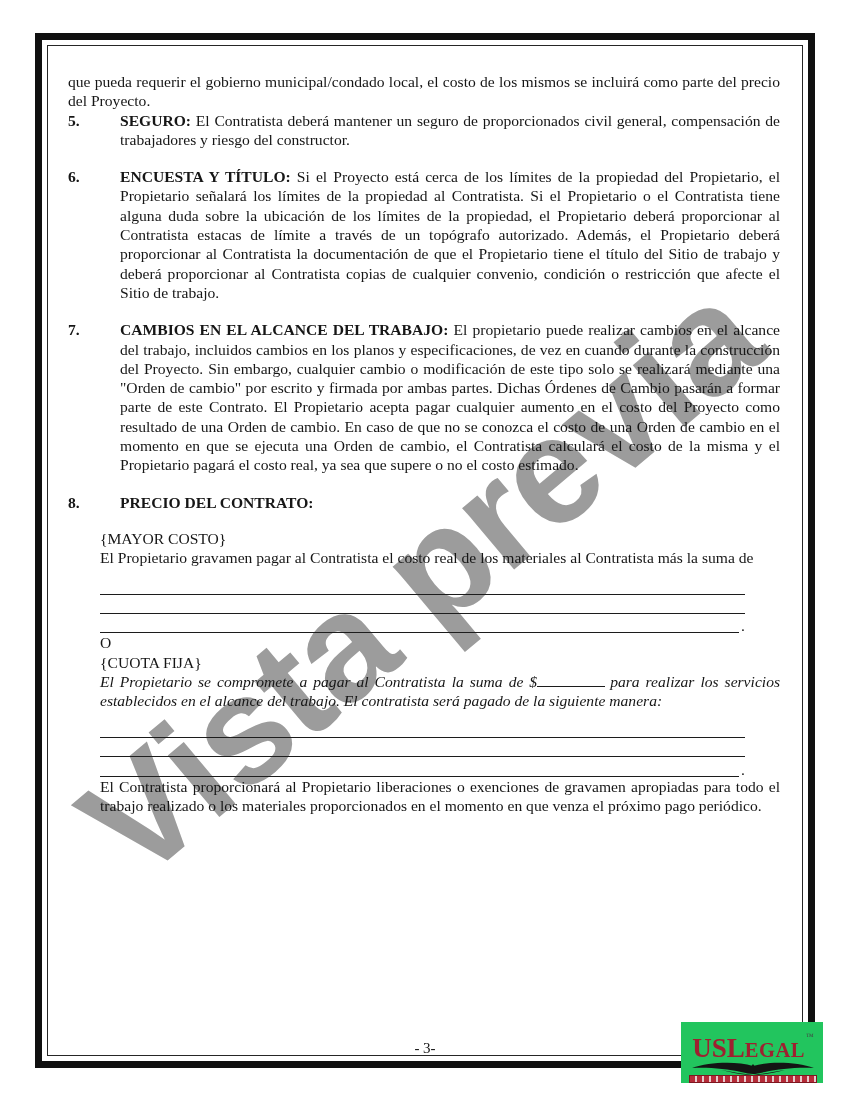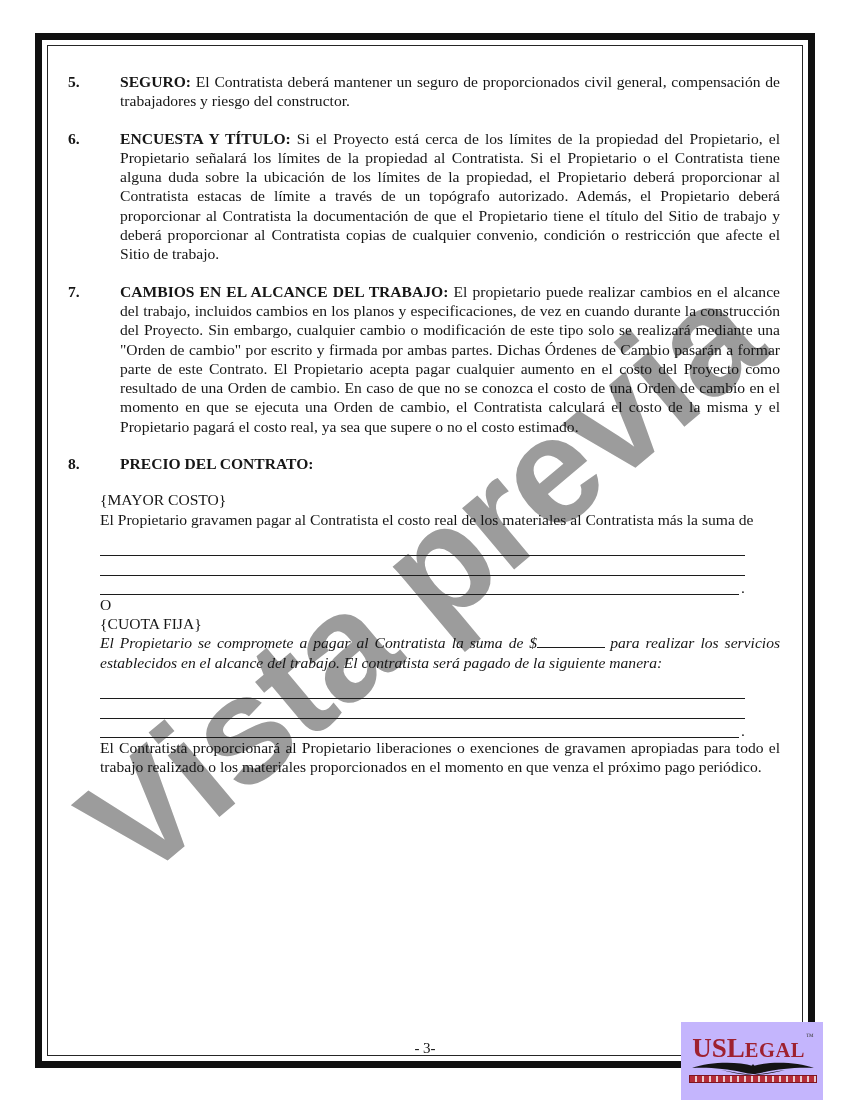--- a/index.html
+++ b/index.html
@@ -66,21 +66,21 @@
 
   
   .footer-page {
     position:absolute; left:0; width:850px; top:1040px; z-index:4;
     text-align:center; font-size:15px;
   }
 
   
   .uslegal {
     position:absolute; left:681px; top:1022px; width:138px; z-index:5;
-    background:#c4b5fd; padding:2px 1px 18px 3px; text-align:center;
+    background:#22c55e; padding:2px 1px 0 3px; text-align:center;
   }
   .wordmark { white-space:nowrap; line-height:26px; }
   .wm-big {
     font-family:"Liberation Serif", serif; font-weight:bold;
     font-size:27px; color:#9e2130; letter-spacing:0px;
   }
   .wm-small {
     font-family:"Liberation Serif", serif; font-weight:bold;
     font-size:20.5px; color:#9e2130; letter-spacing:0.5px;
   }
@@ -97,20 +97,21 @@
 <div class="canvas">
 
   <div class="watermark">Vista previa</div>
 
   <div class="frame">
     <div class="frame-inner"></div>
   </div>
 
   <div class="content">
 
+    <p class="jtext indent mb">que pueda requerir el gobierno municipal/condado local, el costo de los mismos se incluirá como parte del precio del Proyecto.</p>
 
     <div class="hang">
       <span class="num">5.</span>
       <p class="itext"><b class="ilabel">SEGURO:</b> <span>El Contratista deberá mantener un seguro de proporcionados civil general, compensación de trabajadores y riesgo del constructor.</span></p>
     </div>
 
     <div class="hang">
       <span class="num">6.</span>
       <p class="itext"><b class="ilabel">ENCUESTA Y TÍTULO:</b> <span>Si el Proyecto está cerca de los límites de la propiedad del Propietario, el Propietario señalará los límites de la propiedad al Contratista. Si el Propietario o el Contratista tiene alguna duda sobre la ubicación de los límites de la propiedad, el Propietario deberá proporcionar al Contratista estacas de límite a través de un topógrafo autorizado. Además, el Propietario deberá proporcionar al Contratista la documentación de que el Propietario tiene el título del Sitio de trabajo y deberá proporcionar al Contratista copias de cualquier convenio, condición o restricción que afecte el Sitio de trabajo.</span></p>
     </div>

